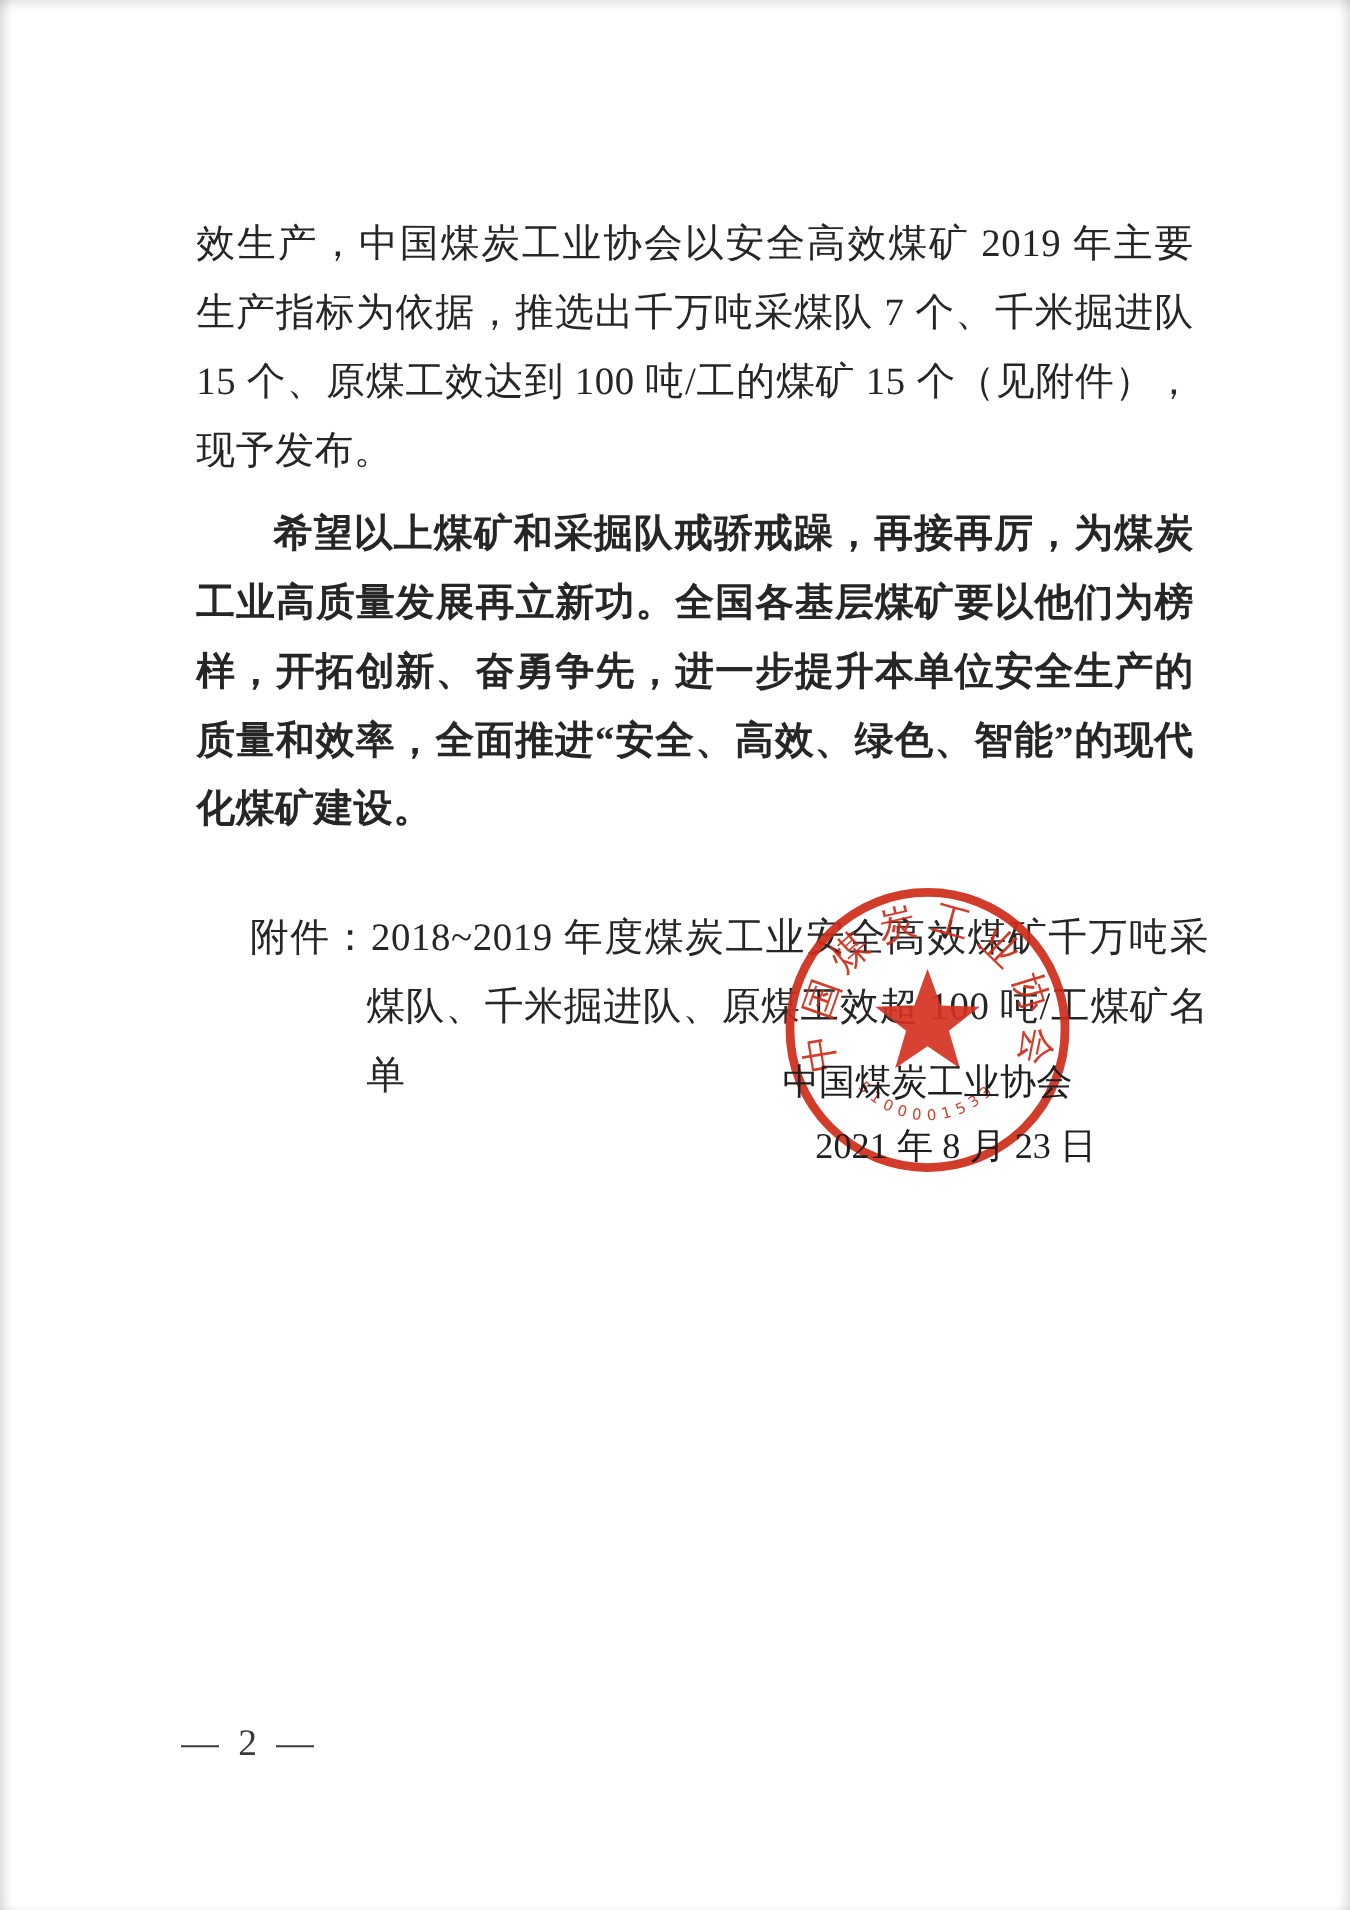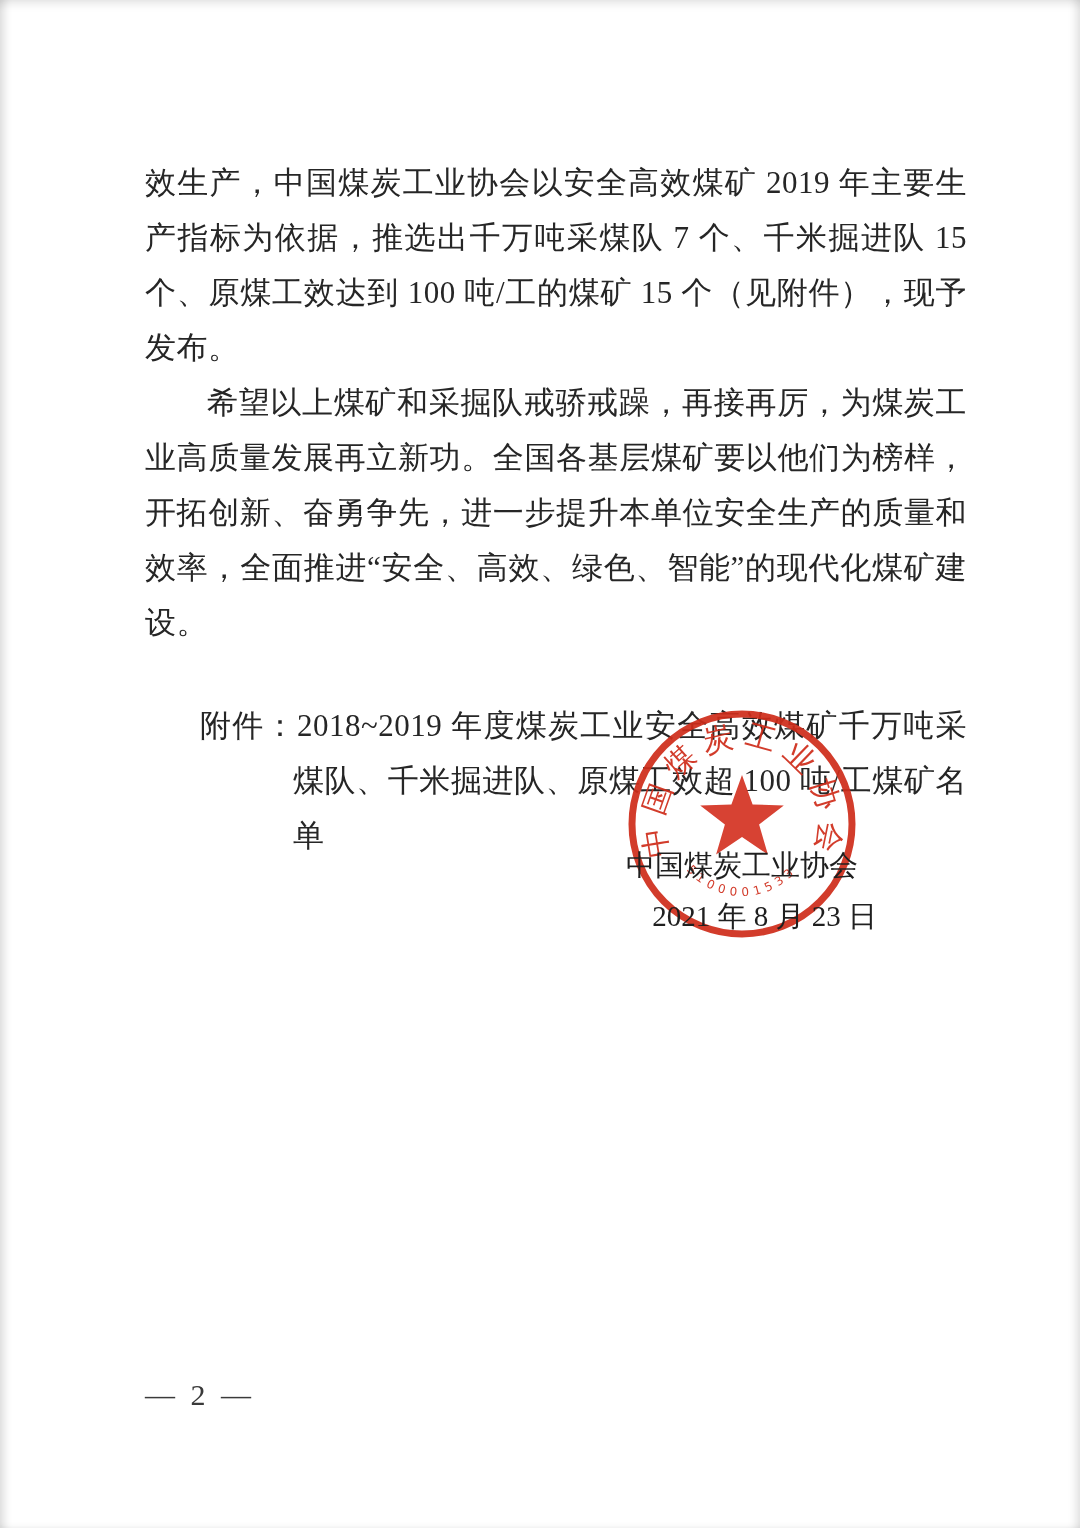--- a/index.html
+++ b/index.html
@@ -20,22 +20,22 @@
   }
   .body-text {
     position: absolute;
     left: 145px; top: 155px; width: 822px;
     font-size: 31px;
     line-height: 55px;
     color: #262626;
     text-align: justify;
     letter-spacing: 0.5px;
   }
-  .para { margin: 0; }
-  .para.indented { text-indent: 2em; }
+  .para { margin: 12px; }
+  .para.indented { text-indent: 2em; font-weight: bold; }
   .attachment {
     margin: 48px 0 0 55px;
     padding-left: 93px;
     text-indent: -93px;
     text-align: justify;
   }
   .seal {
     position: absolute;
     left: 617px; top: 699px;
     width: 250px; height: 250px;

